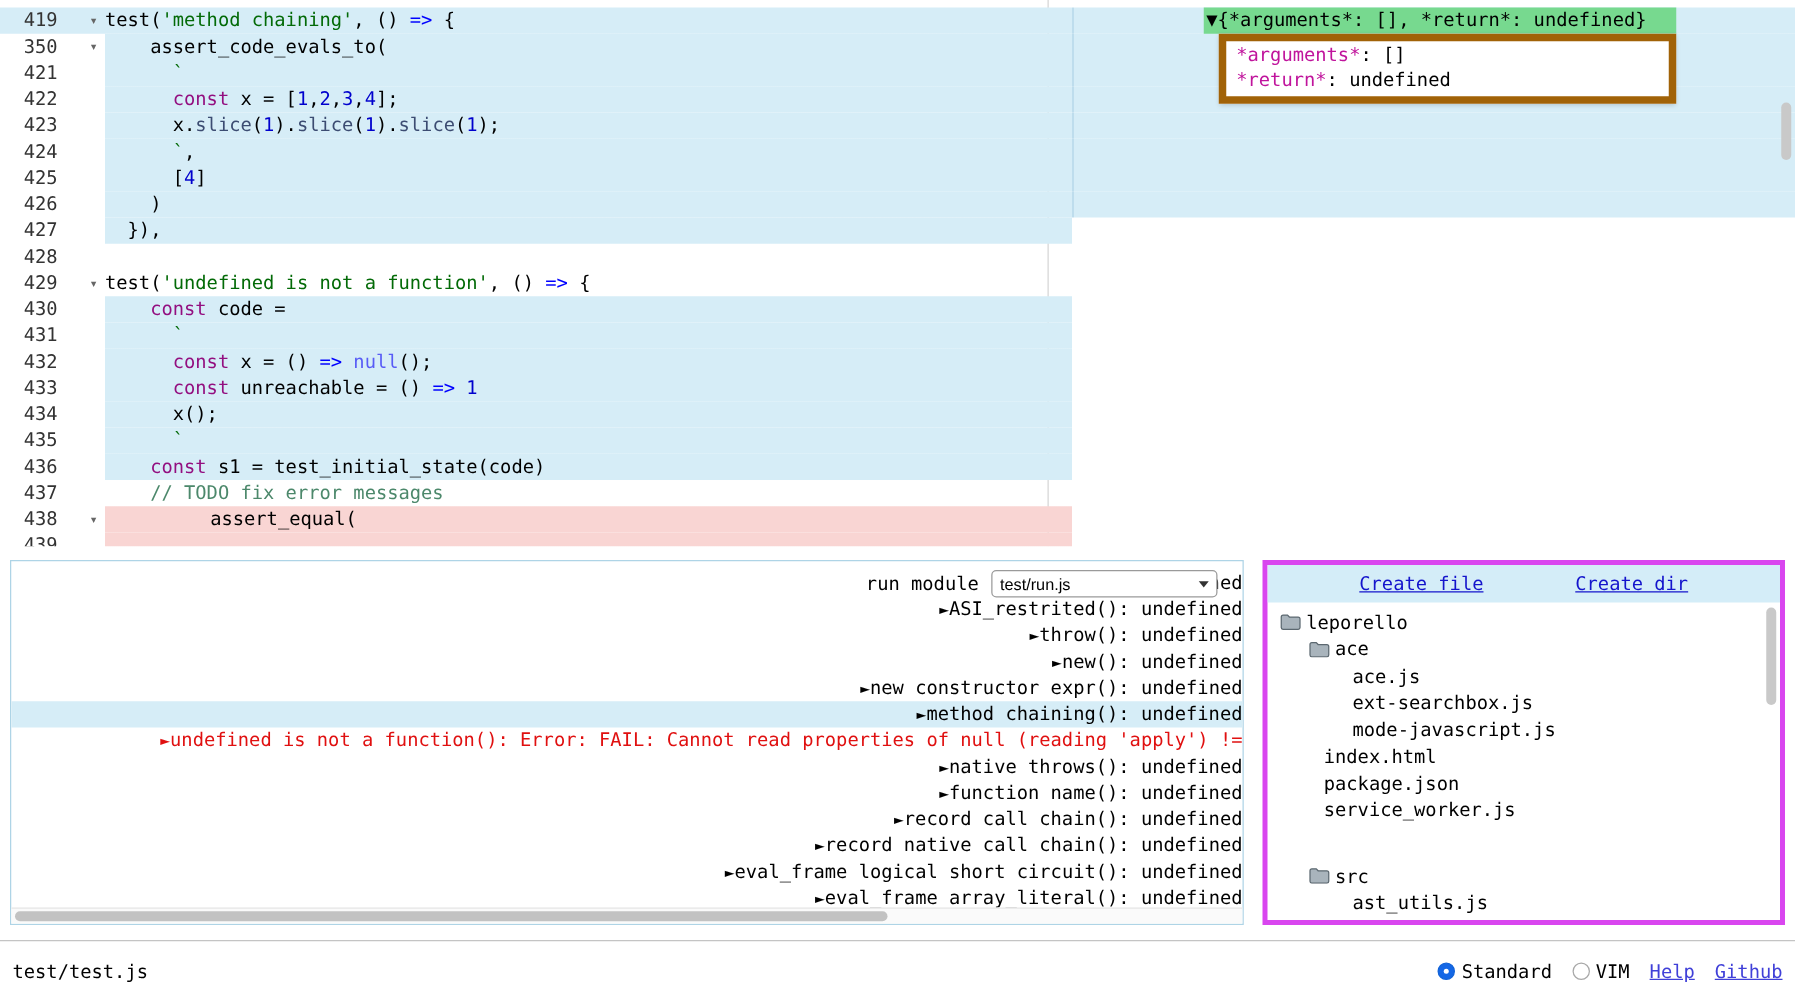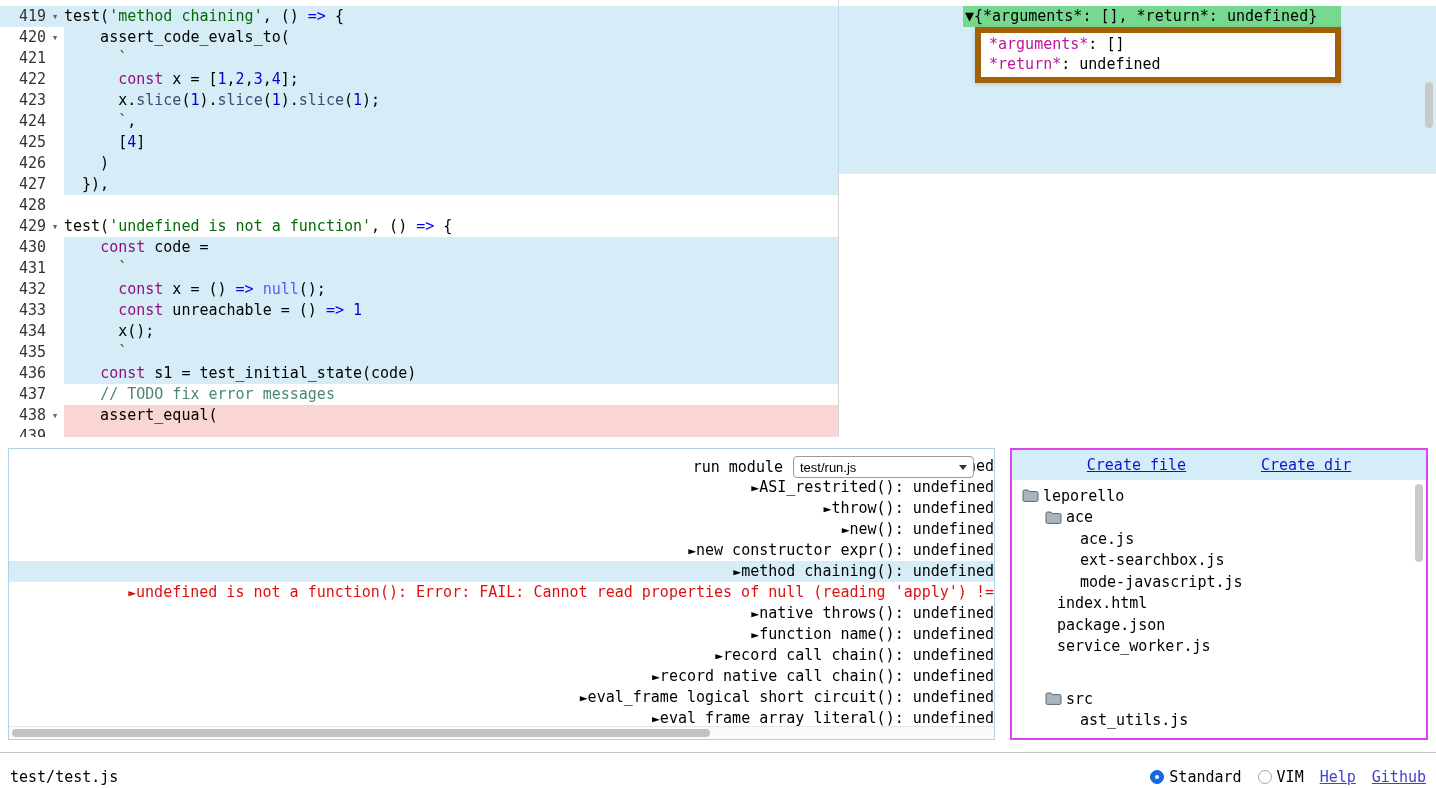--- a/index.html
+++ b/index.html
@@ -4,30 +4,30 @@
 <style>
   * { margin:0; padding:0; box-sizing:border-box; }
   html,body { width:1436px; height:788px; background:#fff; overflow:hidden; }
   body { font-family:"DejaVu Sans Mono", monospace; font-size:15px; color:#000; }
 
   
   .editor { position:relative; height:437px; overflow:hidden; background:#fff; }
   .print-margin { position:absolute; left:838px; top:0; bottom:0; width:1px; background:#d6d6d6; z-index:0; }
   .lines { position:relative; z-index:1; padding-top:6px; }
   .line { display:flex; height:21px; line-height:21px; }
-  .gutter { flex:0 0 64px; display:flex; color:#333; }
+  .gutter { flex:0 0 64px; display:flex; color:#333;gap:20px; }
   .gutter.ghl { background:#d6edf7; }
   .num { flex:0 0 46px; text-align:right; }
   .foldw { flex:0 0 18px; text-align:center; color:#666; font-size:11px; line-height:21px; }
   .code { flex:1; white-space:pre; }
   .tk-p{color:#000}.tk-k{color:#930f80}.tk-s{color:#036a07}.tk-n{color:#0000cd}
   .tk-f{color:#3c4c72}.tk-o{color:#0000ff}.tk-l{color:#585cf6}.tk-c{color:#4c886b}
   .line.sel-full .code { background:linear-gradient(to right,#d6edf7 0 774px,#bedded 774px 775px,#d6edf7 775px 100%); }
   .line.sel-margin .code { background:linear-gradient(to right,#d6edf7 0 774px,transparent 774px); }
-  .line.err-margin .code { background:linear-gradient(to right,#f9d5d3 0 774px,transparent 774px); }
+  .line.err-margin .code { background:linear-gradient(to right,#f9d5d3 0 774px,transparent 774px);padding-left:48px; }
 
   .tip-header { position:absolute; z-index:5; left:963px; top:6px; width:378px; height:21px; line-height:21px;
                 background:#77d98f; white-space:pre; padding-left:2px; }
   .tip-body { position:absolute; z-index:5; left:975px; top:27px; width:366px; background:#fff;
               border:6px solid #a16207; box-shadow:0 1px 4px rgba(0,0,0,.18); padding:1px 8px 3px; }
   .tip-row { height:20px; line-height:20px; white-space:pre; }
   .tip-key { color:#c0149c; }
   .ed-scroll { position:absolute; right:2px; top:0; bottom:0; width:10px; z-index:6; }
   .ed-scroll .thumb { position:absolute; left:1px; top:82px; width:8px; height:46px; background:#c9c9c9; border-radius:4px; }
 
@@ -43,21 +43,21 @@
   .run-module { position:absolute; top:7px; right:20px; display:flex; align-items:center; gap:10px; z-index:2; }
   .selwrap { position:relative; }
   .selwrap select { -webkit-appearance:none; appearance:none; width:181px; height:22px; border:1px solid #9a9a9a;
            border-radius:4px; background:#fff; font-family:"Liberation Sans", sans-serif; font-size:13px;
            padding:0 20px 0 6px; color:#000; }
   .selwrap::after { content:""; position:absolute; right:7px; top:9px; border-left:4px solid transparent;
            border-right:4px solid transparent; border-top:5px solid #333; pointer-events:none; }
   .hscroll { position:absolute; left:0; right:0; bottom:0; height:13px; background:#fafafa; border-top:1px solid #e6e6e6; }
   .hscroll .thumb { position:absolute; left:3px; top:2px; height:8px; width:698px; background:#c2c2c2; border-radius:4px; }
 
-  .explorer { position:relative; flex:1; border:2px solid #d946ef; overflow:hidden; background:#fff; }
+  .explorer { position:relative; flex:1; border:4px solid #d946ef; overflow:hidden; background:#fff; }
   .exp-header { height:30px; background:#d4edf8; display:flex; justify-content:space-evenly; align-items:center; }
   .exp-header a { color:#1414cc; text-decoration:underline; cursor:pointer; }
   .tree { padding-top:5px; }
   .tree-row { height:21.5px; display:flex; align-items:center; white-space:pre; cursor:default; }
   .ficon { width:21px; flex:none; display:inline-flex; align-items:center; }
   .exp-scroll { position:absolute; right:2px; top:0; bottom:0; width:10px; }
   .exp-scroll .thumb { position:absolute; left:1px; top:34px; width:8px; height:78px; background:#c9c9c9; border-radius:4px; }
 
   
   .statusbar { margin-top:12px; height:48px; border-top:1px solid #c4c4c4; display:flex;
@@ -79,21 +79,21 @@
     <div class="lines" id="lines">
         <div class="line sel-full">
           <span class="gutter ghl">
             <span class="num">419</span>
             <span class="foldw">▾</span>
           </span>
           <span class="code"><span class="tk-p">test(</span><span class="tk-s">'method chaining'</span><span class="tk-p">, () </span><span class="tk-o">=&gt;</span><span class="tk-p"> {</span></span>
         </div>
         <div class="line sel-full">
           <span class="gutter">
-            <span class="num">420</span>
+            <span class="num">350</span>
             <span class="foldw">▾</span>
           </span>
           <span class="code"><span class="tk-p">    assert_code_evals_to(</span></span>
         </div>
         <div class="line sel-full">
           <span class="gutter">
             <span class="num">421</span>
             <span class="foldw"></span>
           </span>
           <span class="code"><span class="tk-p">      </span><span class="tk-s">`</span></span>

